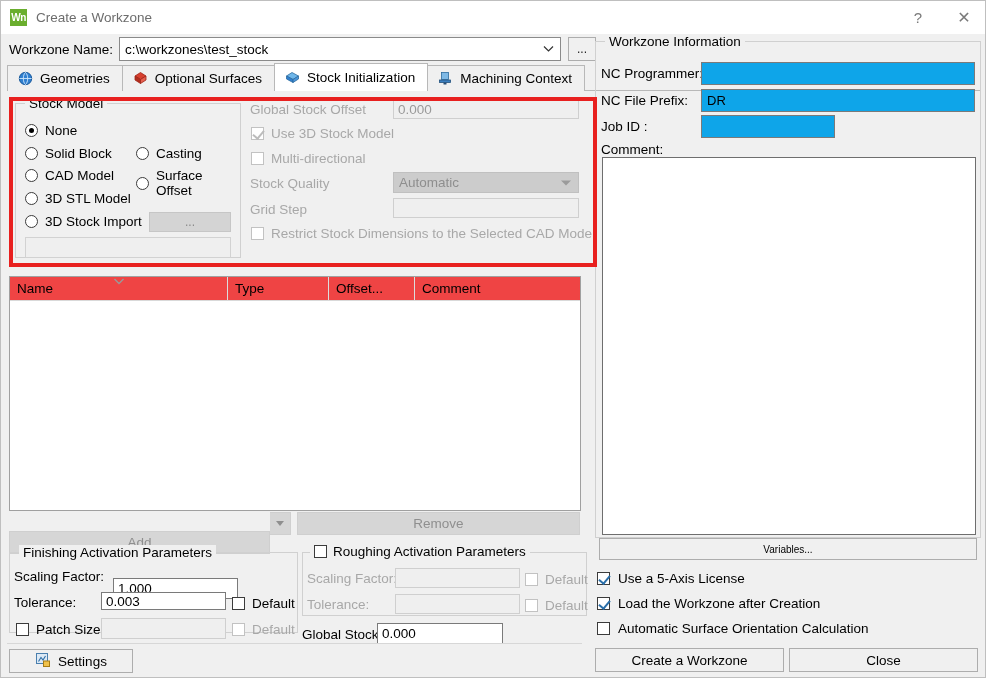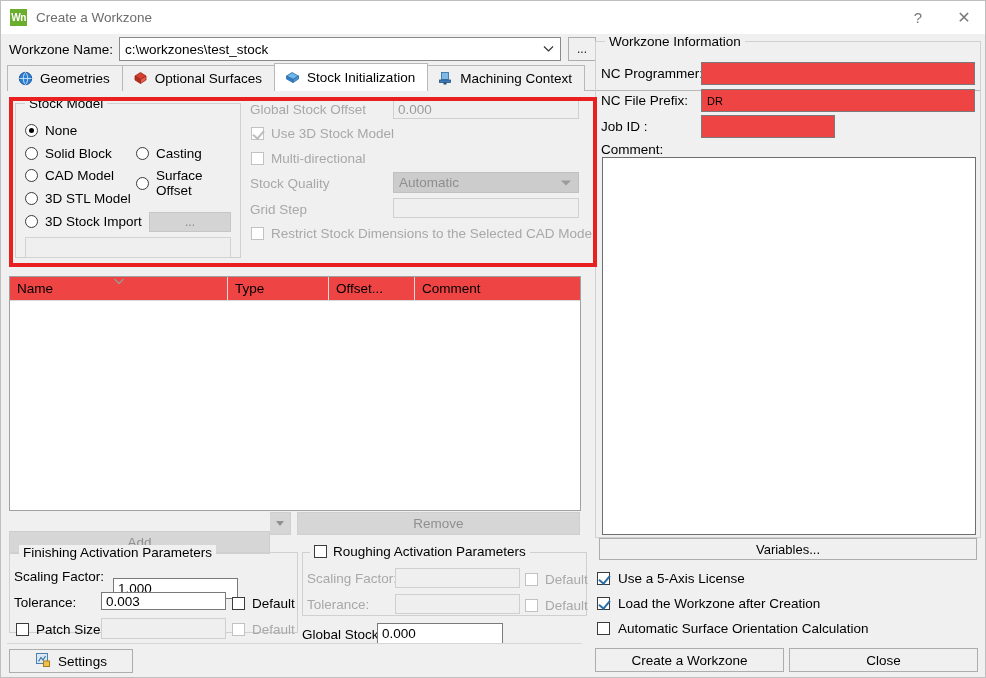--- a/index.html
+++ b/index.html
@@ -277,35 +277,35 @@
     width: 124px; height: 24px;
     background: #f0f0f0; border: 1px solid #adadad;
     display: flex; align-items: center; justify-content: center; gap: 7px;
     font-size: 13.5px;
   }
 
   
   #wz-info { left: 594px; top: 40px; width: 386px; height: 497px; }
   .rlabel { position: absolute; font-size: 13.5px; }
   .rtxt {
-    position: absolute; background: #ef4444;
+    position: absolute; background: #0ea5e9;
     border: 1px solid #7a7a7a;
-    font-size: 11px; display: flex; align-items: center; padding-left: 5px;
+    font-size: 13px; display: flex; align-items: center; padding-left: 5px;
   }
   #comment-box {
     position: absolute; left: 601px; top: 156px;
     width: 374px; height: 378px;
     background: #ffffff; border: 1px solid #6e6e6e;
   }
   #variables-btn {
     position: absolute; left: 598px; top: 537px;
     width: 378px; height: 22px;
     background: #f0f0f0; border: 1px solid #adadad;
     display: flex; align-items: center; justify-content: center;
-    font-size: 13px;
+    font-size: 10px;
   }
   .rcb-row { position: absolute; display: flex; align-items: center; gap: 8px; font-size: 13.5px; }
   #create-btn {
     position: absolute; left: 594px; top: 647px;
     width: 189px; height: 24px;
     background: #f0f0f0; border: 1px solid #adadad;
     display: flex; align-items: center; justify-content: center;
     font-size: 13.5px;
   }
   #close-btn {

